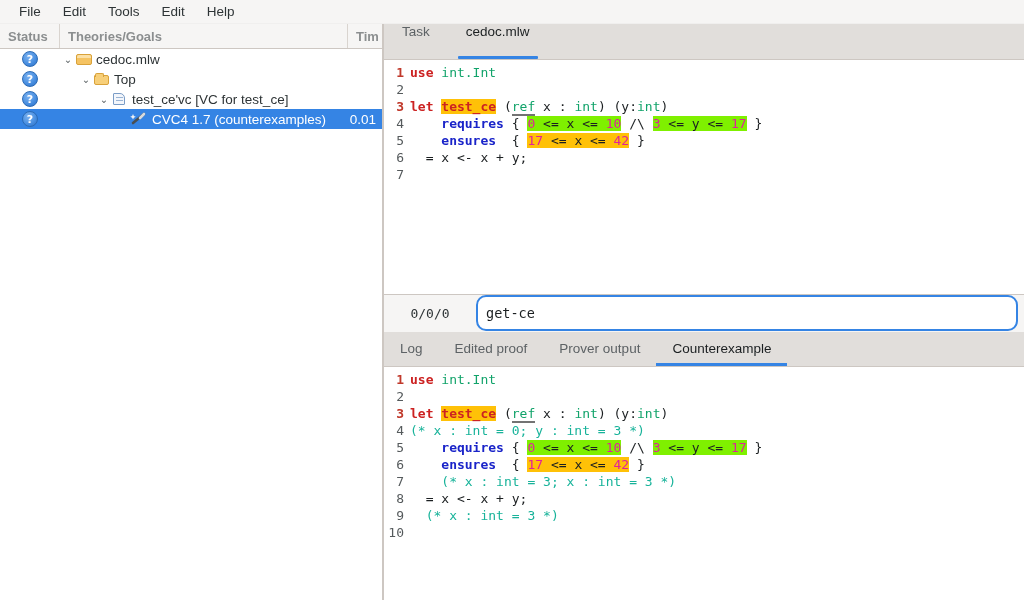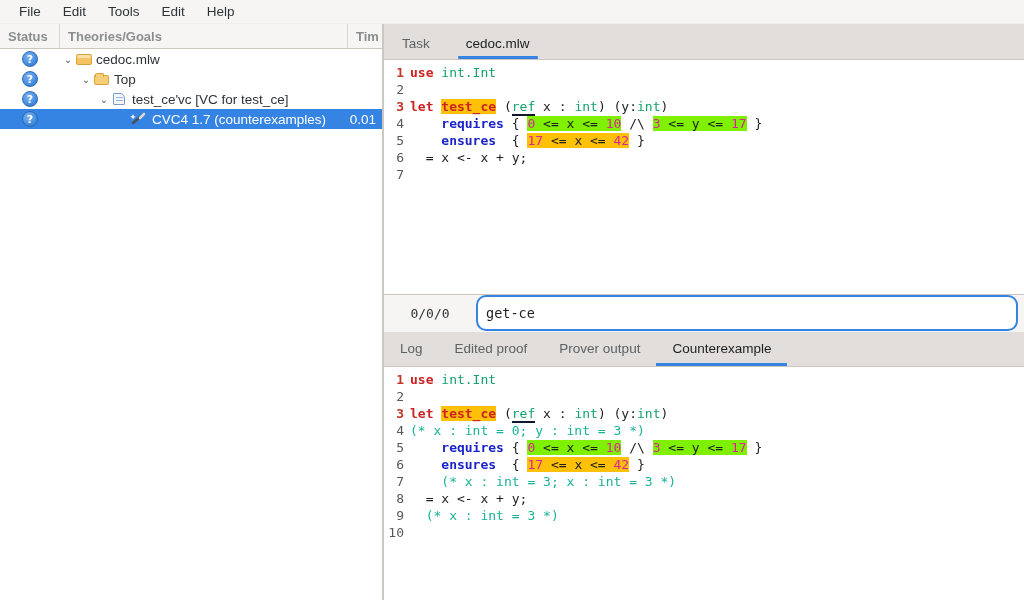--- a/index.html
+++ b/index.html
@@ -155,22 +155,22 @@
 
   .tabbar {
     height: 36px;
     background: #e1dedb;
     display: flex; align-items: flex-end;
     flex: none;
     border-bottom: 1px solid #cdc7c2;
   }
   .tab {
     height: 100%;
-    padding: 8px 18px;
-    display: flex; align-items: flex-end;
+    padding: 0 18px;
+    display: flex; align-items: flex-start;
     font-size: 13.5px;
     color: #5d6265;
     position: relative;
     cursor: default;
   }
   .tab.active { color: #1b1f21; }
   .tab.active:after {
     content: "";
     position: absolute; left: 10px; right: 10px; bottom: 0;
     height: 3px; background: #3584e4; border-radius: 1px;
@@ -195,21 +195,21 @@
     font-size: 13px;
   }
   .lnum.hot { color: #c0392b; font-weight: bold; }
   .ctext { flex: 1; min-width: 0; }
 
   
   .kw      { color: #cc2222; font-weight: bold; }        
   .kw2     { color: #1a24c9; font-weight: bold; }        
   .mod     { color: #11a36a; }                            
   .typ     { color: #11a36a; }                            
-  .ref-u   { color: #11a36a; border-bottom: 2px solid #0f172a; }
+  .ref-u   { color: #11a36a; border-bottom: 2px solid #737373; }
   .num     { color: #e0219c; }
   .punct   { color: #1b1f21; }
   .cmt     { color: #18b39a; }
   .hl-name { background: #ffc107; color: #cc2222; font-weight: bold; }
   .hl-grn  { background: #7ff000; }
   .hl-amb  { background: #ffc107; }
 
   
   .midbar {
     flex: none;

